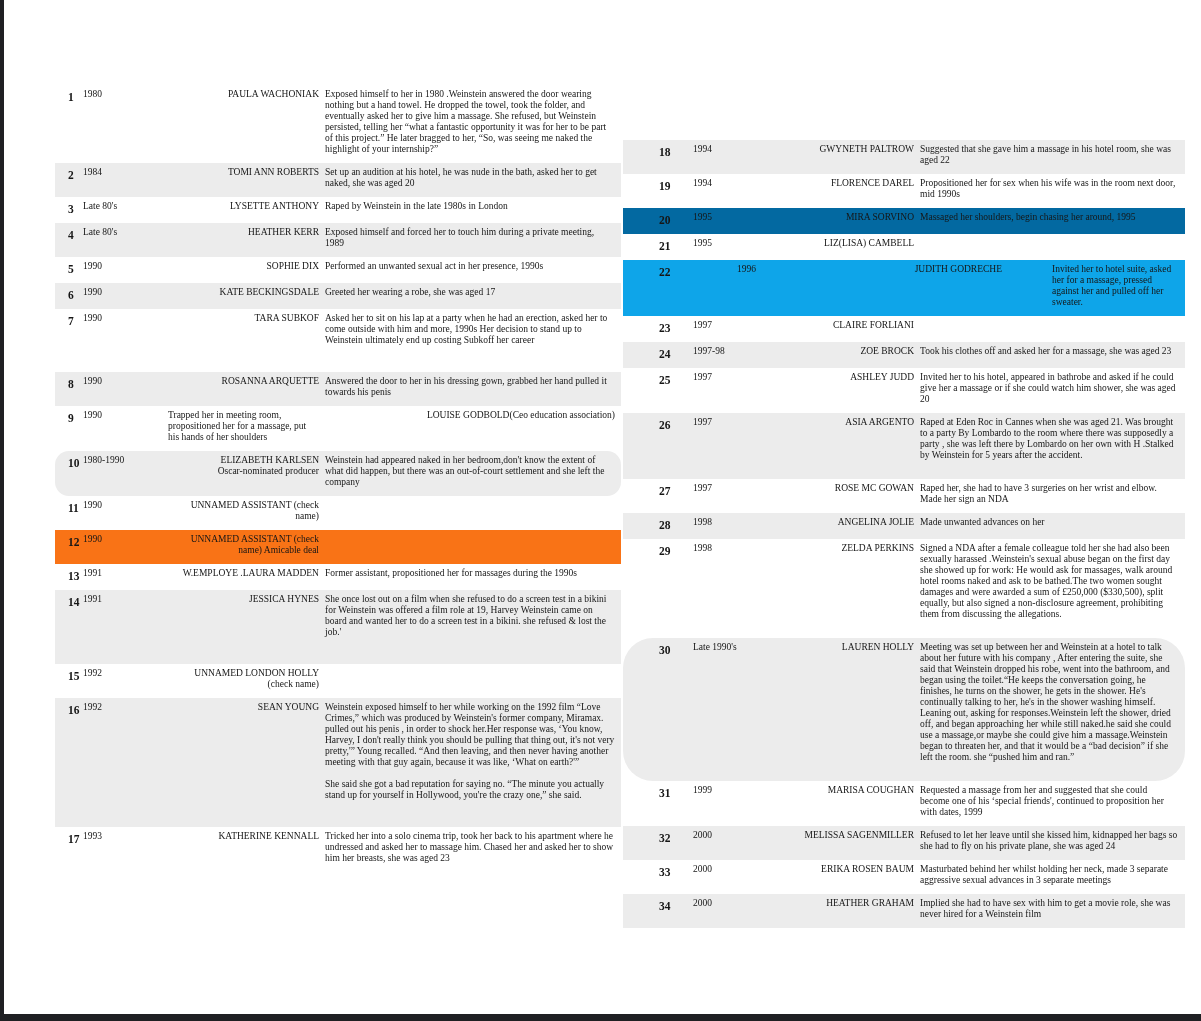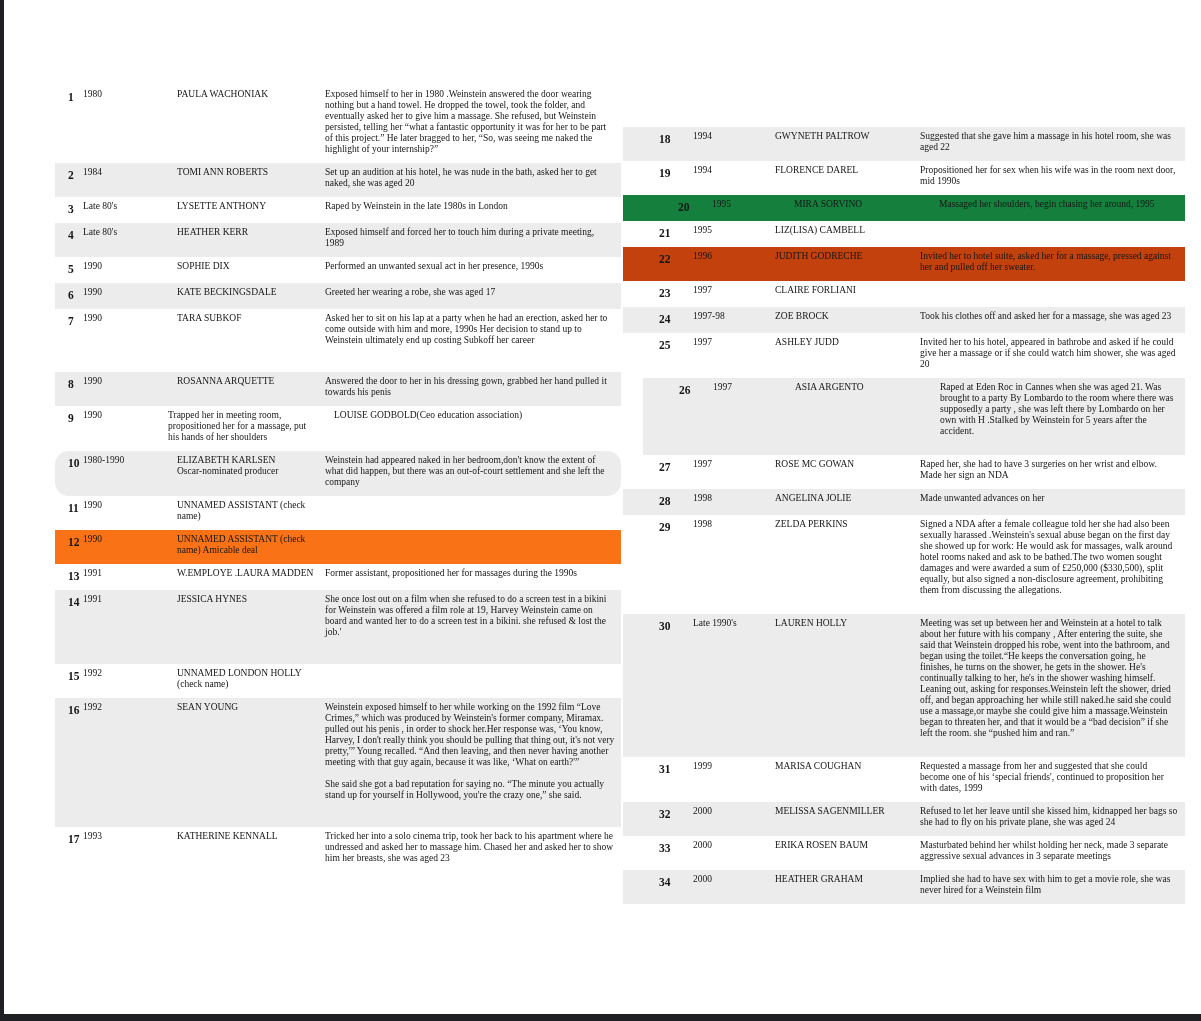--- a/index.html
+++ b/index.html
@@ -6,33 +6,33 @@
   body{
     width:1201px;height:1021px;overflow:hidden;background:#ffffff;
     font-family:"Liberation Serif","DejaVu Serif",serif;
     color:#161616;
   }
   .page{position:relative;width:1201px;height:1021px;background:#fff;}
   .border-left{position:absolute;left:0;top:0;width:4px;height:1021px;background:#1f2023;}
   .border-bottom{position:absolute;left:0;bottom:0;width:1201px;height:7px;background:#1f2023;}
   .col{position:absolute;display:flex;flex-direction:column;}
   .col-left{left:55px;top:85px;width:566px;}
-  .col-right{left:623px;top:127px;width:562px;}
+  .col-right{left:623px;top:140px;width:562px;}
   .row{display:grid;min-height:26px;padding:0;background:transparent;}
   .col-left  .row{grid-template-columns:28px 85px 157px 1fr;}
   .col-right .row{grid-template-columns:70px 71px 156px 1fr;}
   .row.striped{background:#ececec;}
   .cell{padding-top:4px;padding-bottom:8px;font-size:9.5px;line-height:11px;}
   .cell.num{font-weight:bold;font-size:11.5px;line-height:12px;padding-top:6px;}
   .col-left  .cell.num{padding-left:13px;}
   .col-right .cell.num{padding-left:36px;}
   .cell.year{text-align:left;padding-right:4px;}
   .col-left  .cell.name{padding-left:9px;padding-right:6px;}
   .col-right .cell.name{padding-left:11px;padding-right:6px;}
-  .cell.name{white-space:pre-line;}
+  .cell.name{white-space:pre-line;text-align:right;}
   .cell.desc{padding-right:6px;white-space:pre-line;}
   
   .col-left  .row:nth-child(14) .cell,
   .col-left  .row:nth-child(16) .cell,
   .col-left  .row:nth-child(7)  .cell{padding-bottom:26px;}
   .col-right .row:nth-child(9)  .cell,
   .col-right .row:nth-child(12) .cell,
   .col-right .row:nth-child(13) .cell{padding-bottom:18px;}
 </style>
 </head>
@@ -154,32 +154,32 @@
     <div class="cell year">1994</div>
     <div class="cell name">GWYNETH PALTROW</div>
     <div class="cell desc">Suggested that she gave him a massage in his hotel room, she was aged 22</div>
   </div>
       <div class="row">
     <div class="cell num">19</div>
     <div class="cell year">1994</div>
     <div class="cell name">FLORENCE DAREL</div>
     <div class="cell desc">Propositioned her for sex when his wife was in the room next door, mid 1990s</div>
   </div>
-      <div class="row striped" style="background: #15803d; padding-left: 19px;">
+      <div class="row striped" style="background: #0369a1;">
     <div class="cell num">20</div>
     <div class="cell year">1995</div>
     <div class="cell name">MIRA SORVINO</div>
     <div class="cell desc">Massaged her shoulders, begin chasing her around, 1995</div>
   </div>
       <div class="row">
     <div class="cell num">21</div>
     <div class="cell year">1995</div>
     <div class="cell name">LIZ(LISA) CAMBELL</div>
   </div>
-      <div class="row striped" style="background: #c2410c;">
+      <div class="row striped" style="background: #0ea5e9; gap: 44px;">
     <div class="cell num">22</div>
     <div class="cell year">1996</div>
     <div class="cell name">JUDITH GODRECHE</div>
     <div class="cell desc">Invited her to hotel suite, asked her for a massage, pressed against her and pulled off her sweater.</div>
   </div>
       <div class="row">
     <div class="cell num">23</div>
     <div class="cell year">1997</div>
     <div class="cell name">CLAIRE FORLIANI</div>
   </div>
@@ -188,21 +188,21 @@
     <div class="cell year">1997-98</div>
     <div class="cell name">ZOE BROCK</div>
     <div class="cell desc">Took his clothes off and asked her for a massage, she was aged 23</div>
   </div>
       <div class="row">
     <div class="cell num">25</div>
     <div class="cell year">1997</div>
     <div class="cell name">ASHLEY JUDD</div>
     <div class="cell desc">Invited her to his hotel, appeared in bathrobe and asked if he could give her a massage or if she could watch him shower, she was aged 20</div>
   </div>
-      <div class="row striped" style="background: rgb(236, 236, 236); margin-left: 20px;">
+      <div class="row striped" style="background: rgb(236, 236, 236);">
     <div class="cell num">26</div>
     <div class="cell year">1997</div>
     <div class="cell name">ASIA ARGENTO</div>
     <div class="cell desc">Raped at Eden Roc in Cannes when she was aged 21. Was brought to a party By Lombardo to the room where there was supposedly a party , she was left there by Lombardo on her own with H .Stalked by Weinstein for 5 years after the accident.</div>
   </div>
       <div class="row">
     <div class="cell num">27</div>
     <div class="cell year">1997</div>
     <div class="cell name">ROSE MC GOWAN</div>
     <div class="cell desc">Raped her, she had to have 3 surgeries on her wrist and elbow. Made her sign an NDA</div>
@@ -212,21 +212,21 @@
     <div class="cell year">1998</div>
     <div class="cell name">ANGELINA JOLIE</div>
     <div class="cell desc">Made unwanted advances on her</div>
   </div>
       <div class="row">
     <div class="cell num">29</div>
     <div class="cell year">1998</div>
     <div class="cell name">ZELDA PERKINS</div>
     <div class="cell desc">Signed a NDA after a female colleague told her she had also been sexually harassed .Weinstein's sexual abuse began on the first day she showed up for work: He would ask for massages, walk around hotel rooms naked and ask to be bathed.The two women sought damages and were awarded a sum of £250,000 ($330,500), split equally, but also signed a non-disclosure agreement, prohibiting them from discussing the allegations.</div>
   </div>
-      <div class="row striped" style="background: rgb(236, 236, 236);">
+      <div class="row striped" style="background: rgb(236, 236, 236); border-radius: 30px;">
     <div class="cell num">30</div>
     <div class="cell year">Late 1990's</div>
     <div class="cell name">LAUREN HOLLY</div>
     <div class="cell desc">Meeting was set up between her and Weinstein at a hotel to talk about her future with his company , After entering the suite, she said that Weinstein dropped his robe, went into the bathroom, and began using the toilet.“He keeps the conversation going, he finishes, he turns on the shower, he gets in the shower. He's continually talking to her, he's in the shower washing himself. Leaning out, asking for responses.Weinstein left the shower, dried off, and began approaching her while still naked.he said she  could use a massage,or maybe she could give him a massage.Weinstein began to threaten her, and that it would be a “bad decision” if she left the room. she “pushed him and ran.”</div>
   </div>
       <div class="row">
     <div class="cell num">31</div>
     <div class="cell year">1999</div>
     <div class="cell name">MARISA COUGHAN</div>
     <div class="cell desc">Requested a massage from her and suggested that she could become one of his ‘special friends', continued to proposition her with dates, 1999</div>

